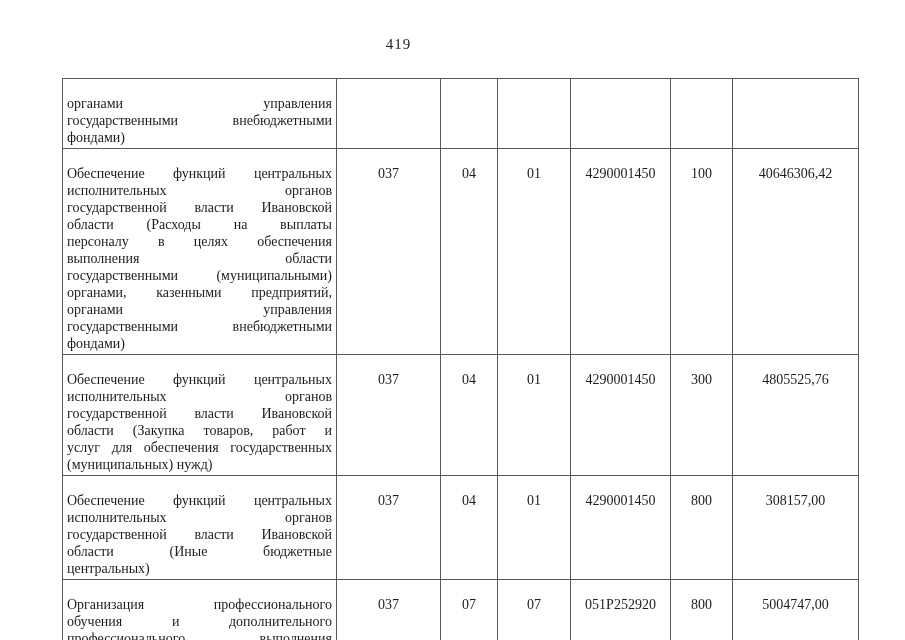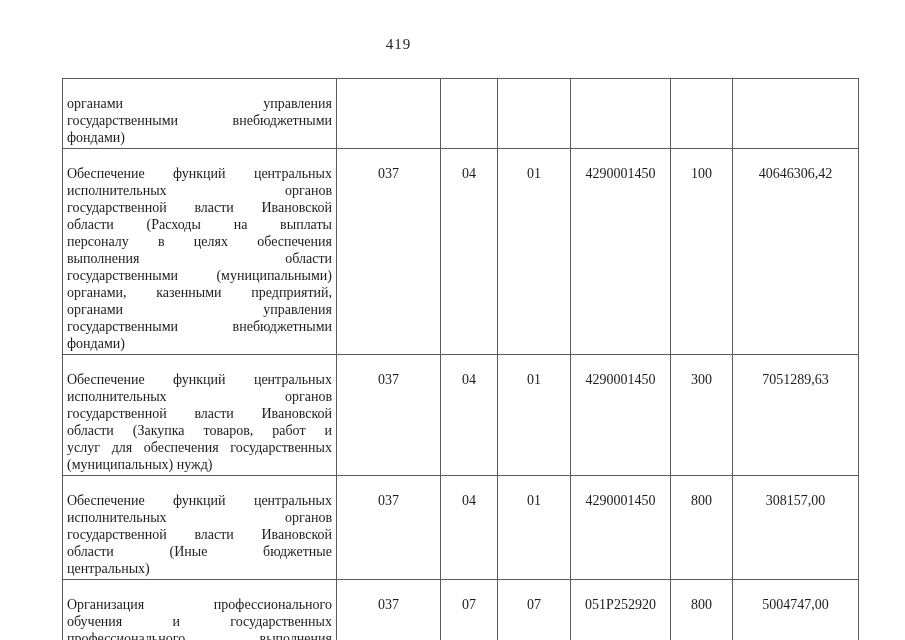--- a/index.html
+++ b/index.html
@@ -115,21 +115,21 @@
         <div class="line">государственной власти Ивановской</div>
         <div class="line">области (Закупка товаров, работ и</div>
         <div class="line">услуг для обеспечения государственных</div>
         <div class="line end">(муниципальных) нужд)</div>
       </td>
       <td class="code">037</td>
       <td class="code">04</td>
       <td class="code">01</td>
       <td class="code">4290001450</td>
       <td class="code">300</td>
-      <td class="amount">7051289,63</td>
+      <td class="amount">4805525,76</td>
     </tr>
 
     <tr class="h4">
       <td class="desc">
         <div class="line">Обеспечение функций центральных</div>
         <div class="line">исполнительных органов</div>
         <div class="line">государственной власти Ивановской</div>
         <div class="line">области (Иные бюджетные</div>
         <div class="line end">центральных)</div>
       </td>
@@ -137,21 +137,21 @@
       <td class="code">04</td>
       <td class="code">01</td>
       <td class="code">4290001450</td>
       <td class="code">800</td>
       <td class="amount">308157,00</td>
     </tr>
 
     <tr class="h5">
       <td class="desc">
         <div class="line">Организация профессионального</div>
-        <div class="line">обучения и государственных</div>
+        <div class="line">обучения и дополнительного</div>
         <div class="line">профессионального выполнения</div>
         <div class="line">работников предприятий оборонно-</div>
       </td>
       <td class="code">037</td>
       <td class="code">07</td>
       <td class="code">07</td>
       <td class="code">051Р252920</td>
       <td class="code">800</td>
       <td class="amount">5004747,00</td>
     </tr>

